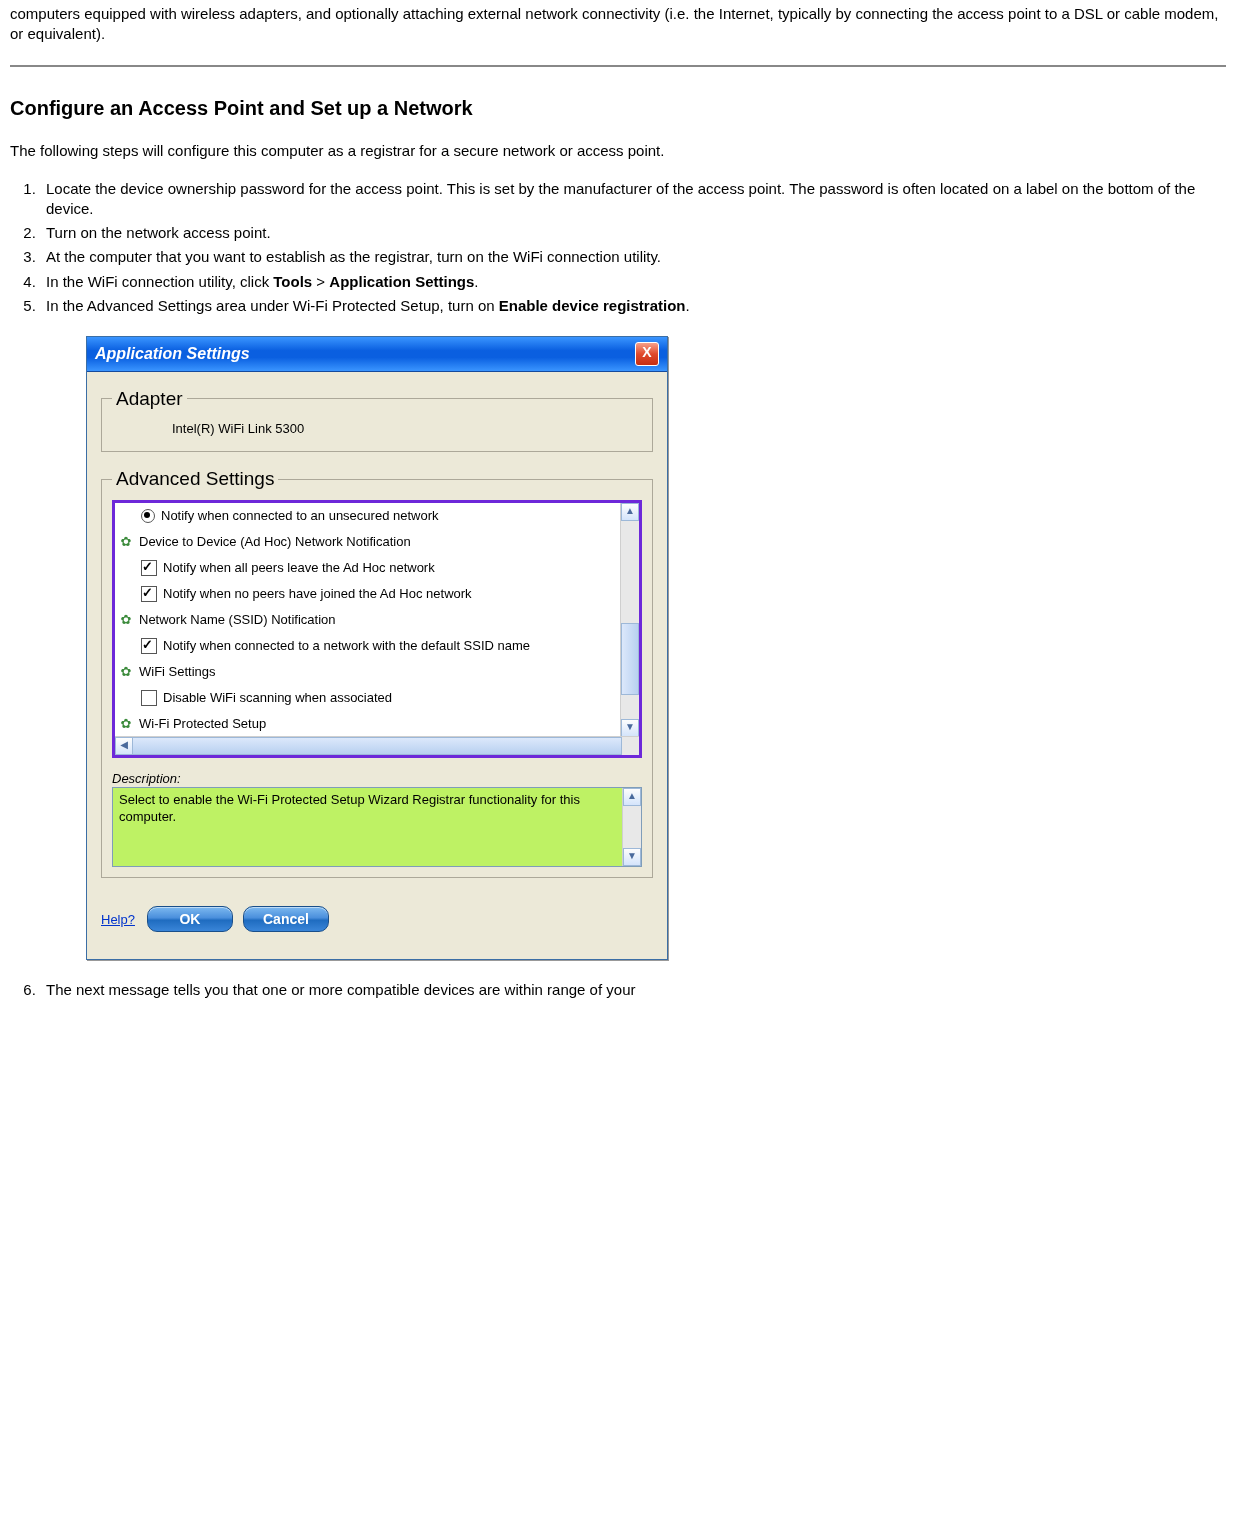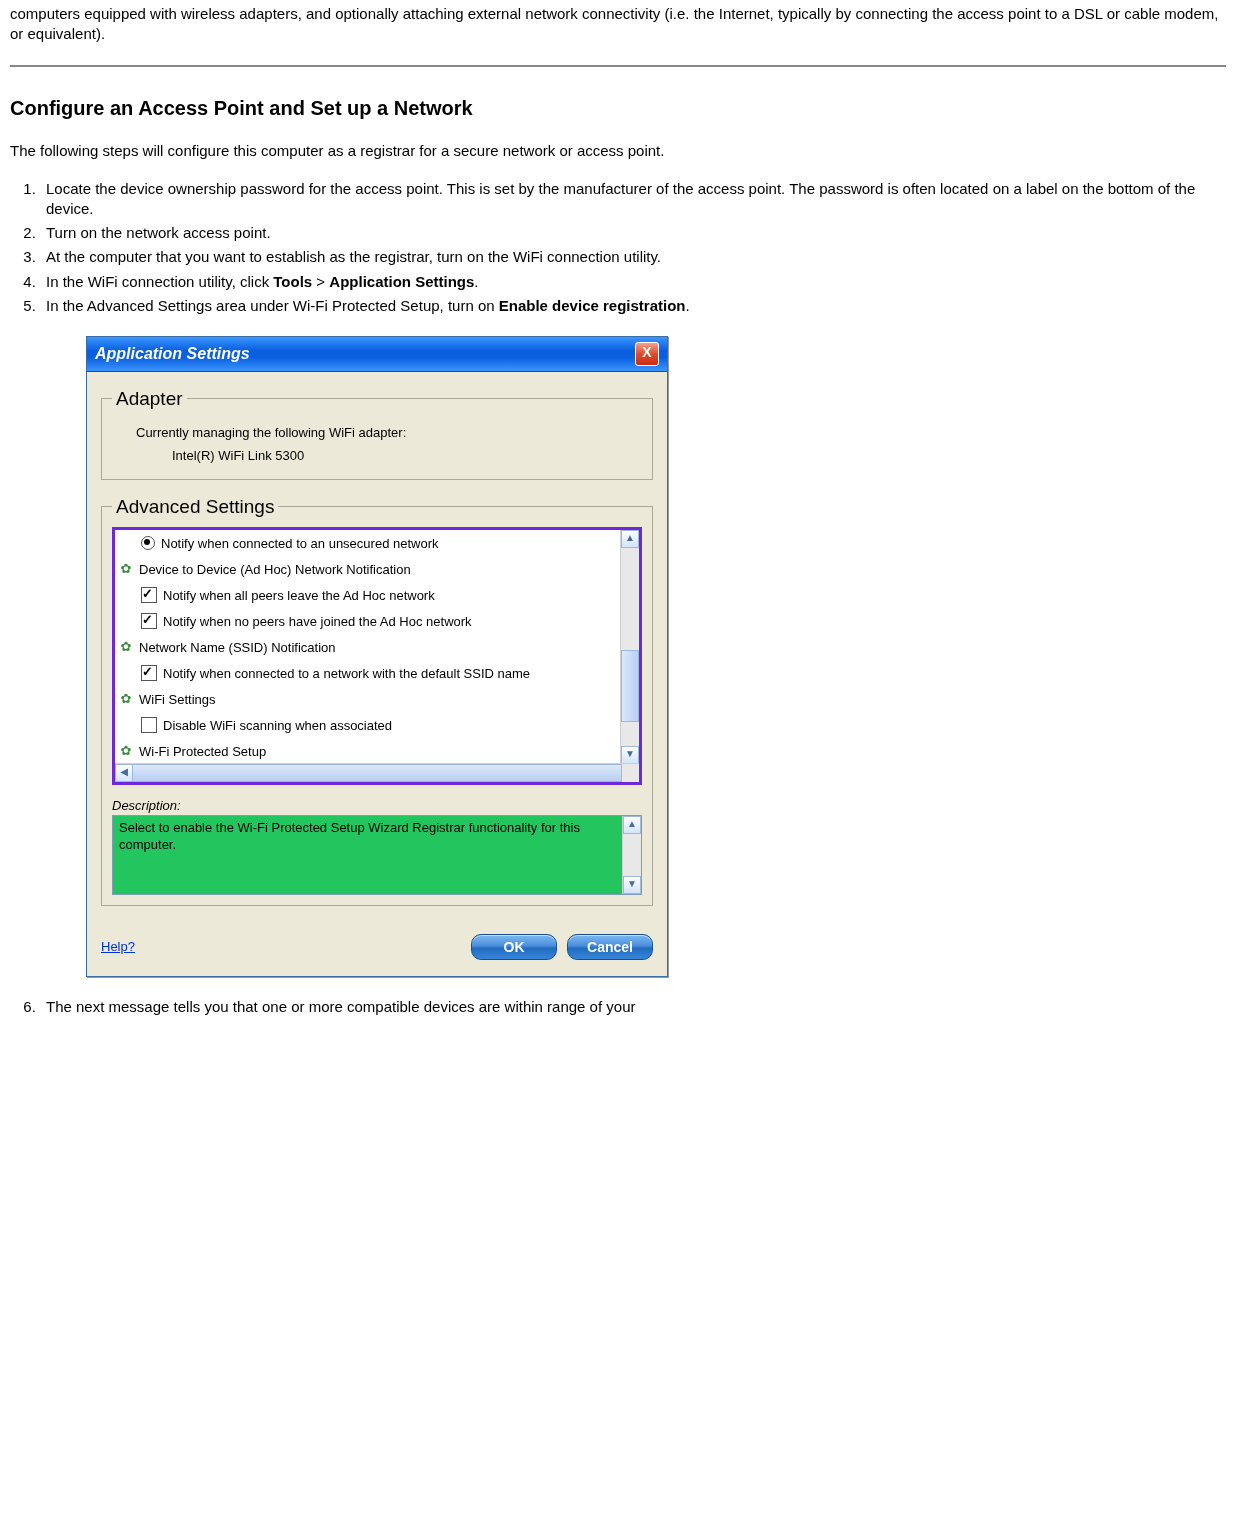--- a/index.html
+++ b/index.html
@@ -160,44 +160,43 @@
   }
   .hscroll .track {
     position:absolute; left:17px; right:17px; top:0; bottom:0;
     background: linear-gradient(to bottom,#dce8fb,#b8d0f0);
     border:1px solid #9db8d8;
   }
 
   .desc-label { margin: 12px 0 0 0; font-style: italic; }
   .desc-box {
     border: 1px solid #7f9db9;
-    background: #22c55e;
+    background: #bef264;
     height: 70px;
     padding: 4px 20px 4px 6px;
     position: relative;
     font-size: 13px;
     line-height: 1.3;
   }
   .desc-box .vscroll2 {
     position:absolute; top:0; right:0; bottom:0; width:18px;
     background:#e8e8e8; border-left:1px solid #cfcfcf;
     display:flex; flex-direction:column; justify-content:space-between;
   }
   .desc-box .vscroll2 .arrow {
     width:16px;height:16px;
     background: linear-gradient(to bottom,#fdfdfd,#d4e4fb);
     border:1px solid #9db8d8;
     text-align:center; font-size:10px; line-height:14px; color:#4a6a9c;
   }
 
   .dialog-footer {
-    padding: 8px 14px 16px 14px;
+    padding: 8px 14px 27px 14px;
     display: flex;
     align-items: center;
-    justify-content: space-between;
     gap: 12px;
   }
   .help-link {
     color: #0033cc;
     text-decoration: underline;
     font-size: 13px;
     cursor: pointer;
   }
   .btn-row { display:flex; gap:10px; }
   .xp-btn {
@@ -234,21 +233,20 @@
 
       
       <div class="dialog">
         <div class="titlebar">
           <span>Application Settings</span>
           <span class="close-btn">X</span>
         </div>
         <div class="dialog-body">
           <fieldset class="grp">
             <legend>Adapter</legend>
-            <div class="adapter-text">Currently managing the following WiFi adapter:</div>
             <div class="adapter-name">Intel(R) WiFi Link 5300</div>
           </fieldset>
 
           <fieldset class="grp">
             <legend>Advanced Settings</legend>
 
             <div class="listbox-wrap">
               <div class="listbox" id="listbox">
                   <div class="list-row indent">
                     <span class="radio-dot sel"></span>

